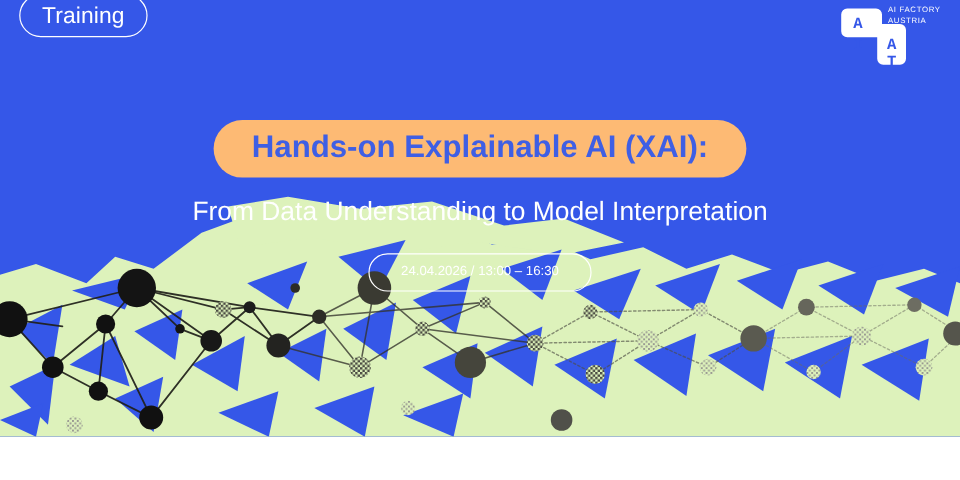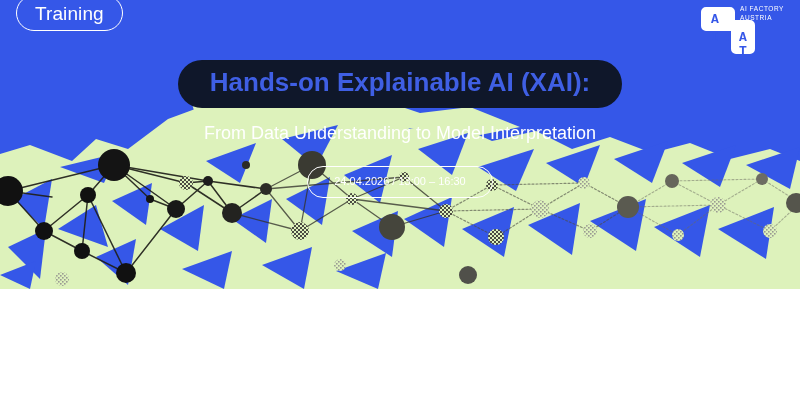--- a/index.html
+++ b/index.html
@@ -3,21 +3,21 @@
 <meta charset="utf-8">
 <style>
   html,body{margin:0;padding:0;}
   body{
     width:800px;height:400px;
     font-family:"Liberation Sans","DejaVu Sans",sans-serif;
     overflow:hidden;
   }
   #poster{
     position:relative;
-    width:800px;height:289px;
+    width:800px;height:364px;
     background:#3557E8;
     overflow:hidden;
   }
 
   
   #graphic{
     position:absolute;
     left:0;bottom:0;
     width:800px;height:210px;
   }
@@ -62,33 +62,34 @@
   }
 
   
   #headline{
     position:absolute;
     left:0;right:0;top:60px;
     display:flex;flex-direction:column;align-items:center;
     z-index:4;
   }
   #title-pill{
-    background:#0f172a;
+    background:#fdba74;
     color:#3F5FE4;
     border-radius:999px;
     padding:8px 32px 10px 32px;
     font-size:26px;
     font-weight:700;
     line-height:1.15;
     white-space:nowrap;
+    margin-top:40px;
   }
   #subtitle{
     margin-top:15px;
     color:#ffffff;
-    font-size:18px;
+    font-size:22px;
     font-weight:400;
     line-height:1.2;
     white-space:nowrap;
   }
   #date-pill{
     margin-top:22px;
     border:1.4px solid #ffffff;
     border-radius:999px;
     padding:9px 26px 10px 26px;
     color:#ffffff;

